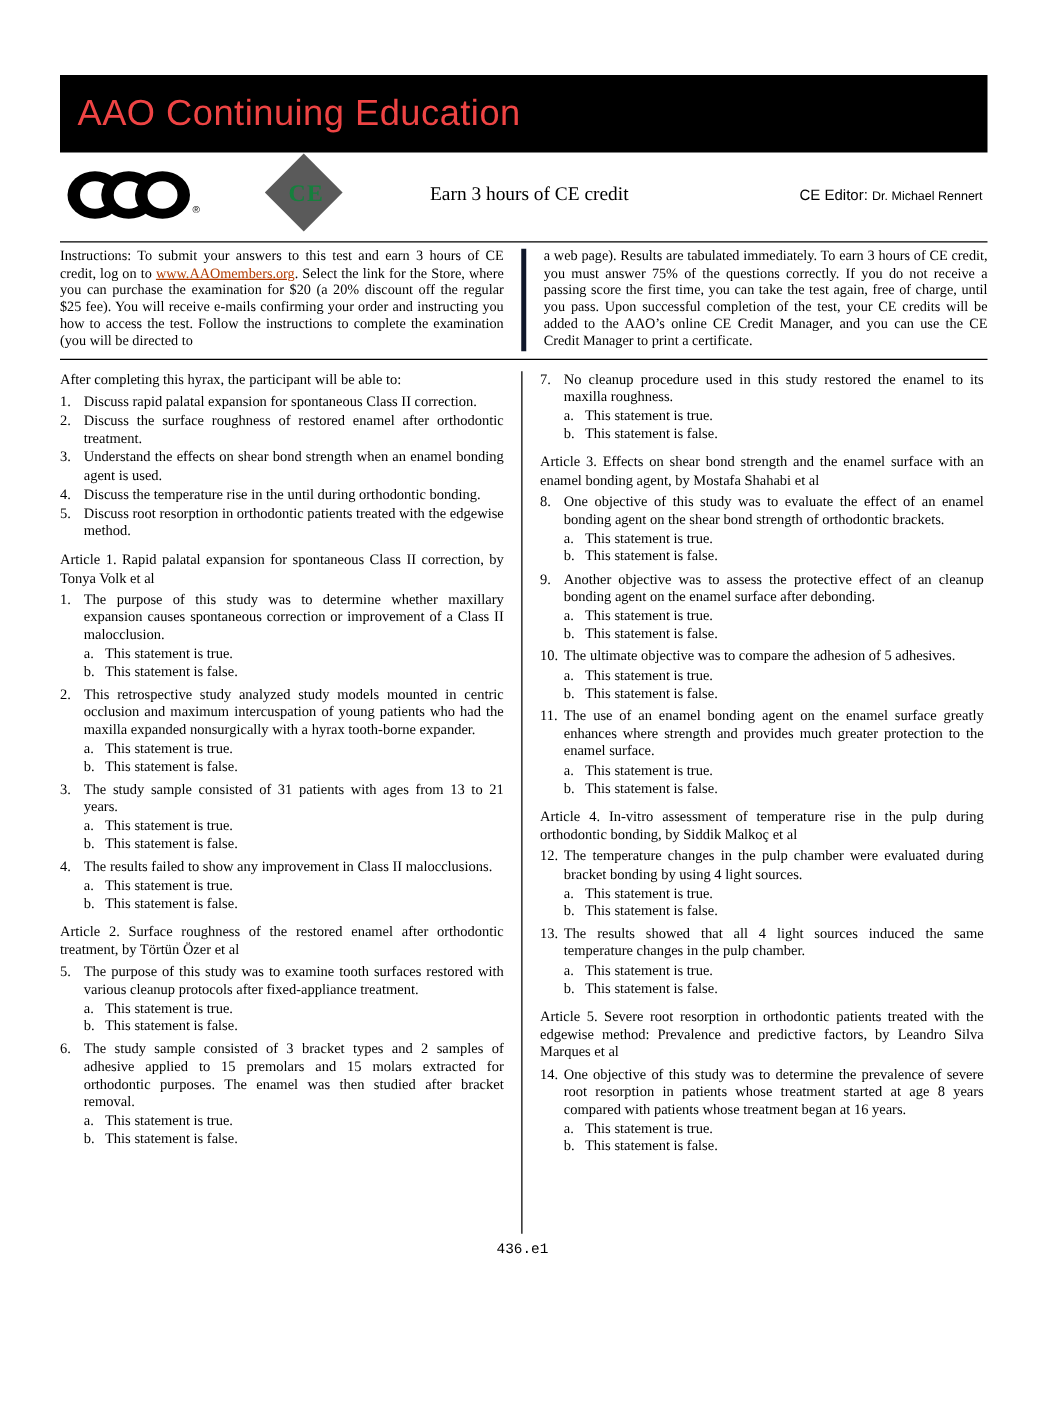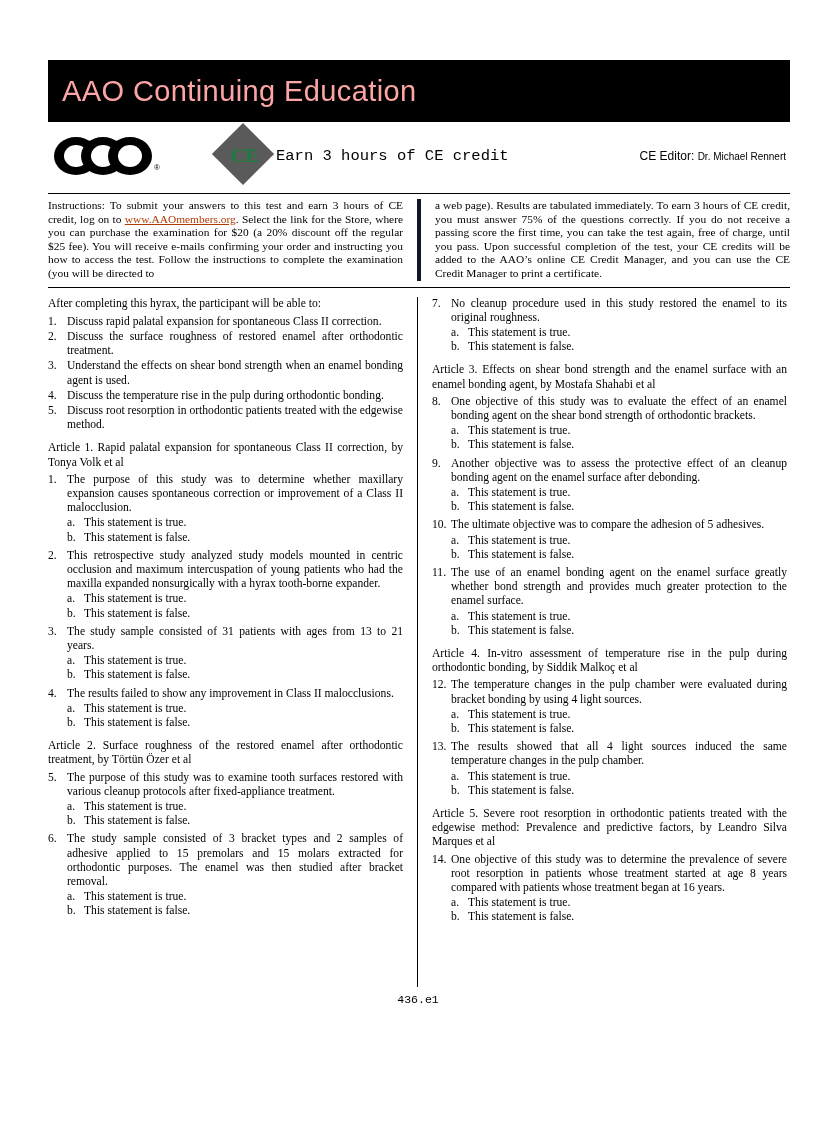--- a/index.html
+++ b/index.html
@@ -1,40 +1,40 @@
 <!DOCTYPE html>
 <html><head>
 <meta charset="utf-8">
 <style>
   html,body{margin:0;padding:0;background:#ffffff;}
   body{width:838px;height:1122px;font-family:"Liberation Serif",serif;color:#000;}
   .page{position:relative;width:838px;height:1122px;box-sizing:border-box;padding:0;}
   .inner{position:absolute;left:48px;top:60px;width:742px;}
 
   
-  .masthead{background:#000;color:#fca5a5;height:62px;display:flex;align-items:center;padding-left:14px;box-sizing:border-box;}
+  .masthead{background:#000;color:#ef4444;height:62px;display:flex;align-items:center;padding-left:14px;box-sizing:border-box;}
   .masthead .title{font-family:"Liberation Sans",sans-serif;font-size:29px;font-weight:400;letter-spacing:.4px;}
 
   
   .logorow{display:flex;align-items:center;height:62px;margin-top:3px;padding-left:6px;box-sizing:border-box;}
   .aao-logo{width:112px;height:46px;position:relative;flex:0 0 auto;}
   .aao-logo .ring{position:absolute;top:4px;border-radius:50%;background:#000;}
   .aao-logo .r1{left:0px;width:44px;height:38px;}
   .aao-logo .r1i{position:absolute;left:10px;top:12px;width:24px;height:22px;border-radius:50%;background:#fff;}
   .aao-logo .r2{left:27px;width:44px;height:38px;}
   .aao-logo .r2i{position:absolute;left:37px;top:12px;width:24px;height:22px;border-radius:50%;background:#fff;}
   .aao-logo .r3{left:54px;width:44px;height:38px;}
   .aao-logo .r3i{position:absolute;left:64px;top:12px;width:24px;height:22px;border-radius:50%;background:#fff;}
   .aao-logo .reg{position:absolute;left:100px;top:30px;font-size:8px;font-family:"Liberation Sans",sans-serif;}
 
   .ce-diamond{width:62px;height:62px;position:relative;flex:0 0 auto;margin-left:48px;}
   .ce-diamond .dm{position:absolute;left:7px;top:7px;width:44px;height:44px;background:#5a5a5a;transform:rotate(45deg);}
   .ce-diamond .lbl{position:absolute;left:0;top:0;width:62px;height:62px;display:flex;align-items:center;justify-content:center;color:#15803d;font-family:"Liberation Serif",serif;font-size:19px;letter-spacing:1px;font-weight:bold;}
 
-  .earn{font-family:Liberation Mono, monospace;font-size:15.5px;}
+  .earn{margin-left:68px;font-family:Liberation Serif, serif;font-size:15.5px;}
   .ceeditor{margin-left:auto;padding-right:4px;font-family:"Liberation Sans",sans-serif;font-size:12px;}
   .ceeditor .nm{font-size:10px;}
 
   hr.rule{border:none;border-top:1px solid #000;margin:6px 0 0 0;}
   hr.thin{border:none;border-top:1px solid #000;margin:0;}
 
   
   .instr{display:flex;margin-top:5px;padding-bottom:6px;}
   .instr .col{width:355px;font-size:11.4px;line-height:13.6px;text-align:justify;}
   .instr .col.left{padding-right:14px;border-right:4px solid #0f172a;}
@@ -113,21 +113,21 @@
             <li>
               <span class="num">2.</span>
               <span class="qtext">Discuss the surface roughness of restored enamel after orthodontic treatment.</span>
             </li>
             <li>
               <span class="num">3.</span>
               <span class="qtext">Understand the effects on shear bond strength when an enamel bonding agent is used.</span>
             </li>
             <li>
               <span class="num">4.</span>
-              <span class="qtext">Discuss the temperature rise in the pulp during orthodontic bonding.</span>
+              <span class="qtext">Discuss the temperature rise in the until during orthodontic bonding.</span>
             </li>
             <li>
               <span class="num">5.</span>
               <span class="qtext">Discuss root resorption in orthodontic patients treated with the edgewise method.</span>
             </li>
           </ol>
         <div id="left-articles">
             <p class="arthead">Article 1. Rapid palatal expansion for spontaneous Class II correction, by Tonya Volk et al</p>
             <ol class="qs">
               <li>
@@ -218,21 +218,21 @@
                 </li>
               </ul>
             </ol>
           </div>
       </div>
       <div class="col right">
         <div id="right-articles">
             <ol class="qs">
               <li>
                 <span class="num">7.</span>
-                <span class="qtext">No cleanup procedure used in this study restored the enamel to its original roughness.</span>
+                <span class="qtext">No cleanup procedure used in this study restored the enamel to its maxilla roughness.</span>
               </li>
               <ul class="ans">
                 <li>
                   <span class="lt">a.</span>
                   <span>This statement is true.</span>
                 </li>
                 <li>
                   <span class="lt">b.</span>
                   <span>This statement is false.</span>
                 </li>
@@ -277,21 +277,21 @@
                   <span class="lt">a.</span>
                   <span>This statement is true.</span>
                 </li>
                 <li>
                   <span class="lt">b.</span>
                   <span>This statement is false.</span>
                 </li>
               </ul>
               <li>
                 <span class="num">11.</span>
-                <span class="qtext">The use of an enamel bonding agent on the enamel surface greatly whether bond strength and provides much greater protection to the enamel surface.</span>
+                <span class="qtext">The use of an enamel bonding agent on the enamel surface greatly enhances where strength and provides much greater protection to the enamel surface.</span>
               </li>
               <ul class="ans">
                 <li>
                   <span class="lt">a.</span>
                   <span>This statement is true.</span>
                 </li>
                 <li>
                   <span class="lt">b.</span>
                   <span>This statement is false.</span>
                 </li>

